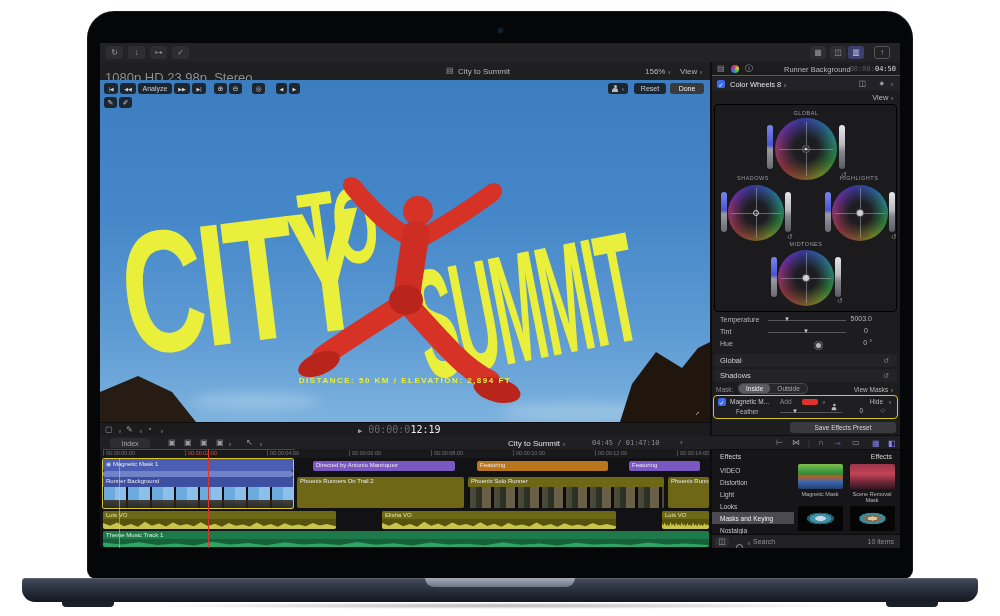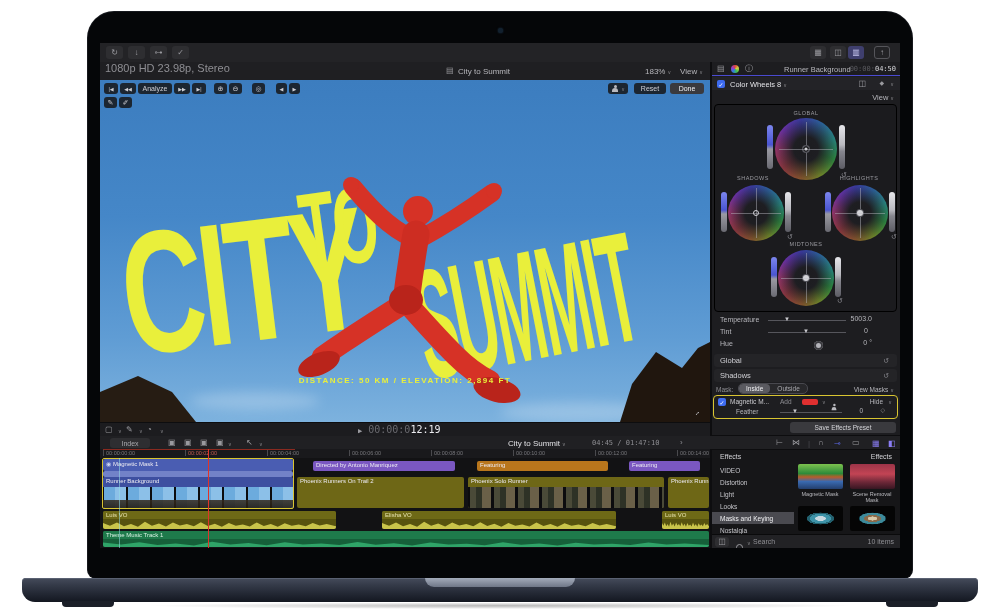--- a/index.html
+++ b/index.html
@@ -141,24 +141,24 @@
         </div>
       <div class="btn" style="left:748px;top:3px;width:16px;height:13px;background:#3f3f6e;">
           <span class="glyph" style="color:#c9c9f2;">▥</span>
         </div>
       <div class="btn" style="left:774px;top:3px;width:16px;height:13px;border:1px solid #55555a;background:#232326;">
           <span class="glyph">↑</span>
         </div>
     </div>
 
     <div class="bar" style="left:0;top:19px;width:610px;height:18px;background:#1f1f22;">
-      <span class="tx dimtx" style="left:5px;top:0;font-size:11px;">1080p HD 23.98p, Stereo</span>
+      <span class="tx dimtx" style="left:5px;top:8px;font-size:13px;">1080p HD 23.98p, Stereo</span>
       <span class="tx glyph" style="left:346px;top:5px;">▤</span>
       <span class="tx lbl" style="left:358px;top:5px;font-size:8px;">City to Summit</span>
-      <span class="tx lbl" style="left:545px;top:5px;font-size:8px;"><span>183%</span><span class="chev">∨</span></span>
+      <span class="tx lbl" style="left:545px;top:5px;font-size:8px;"><span>156%</span><span class="chev">∨</span></span>
       <span class="tx lbl" style="left:580px;top:5px;font-size:8px;"><span>View</span><span class="chev">∨</span></span>
     </div>
 
     <div class="viewer">
       <div class="cloud" style="left:90px;top:312px;width:130px;height:18px;"></div>
       <div class="cloud" style="left:400px;top:322px;width:160px;height:20px;"></div>
 
       <svg width="610" height="342" viewBox="0 0 610 342" style="position:absolute;left:0;top:0;">
         <g font-family="Liberation Sans, sans-serif" font-weight="bold" fill="#e9ef3b">
           <text transform="translate(30,276) rotate(-7) scale(0.95,1.45)" font-size="120" letter-spacing="-5">CITY</text>

